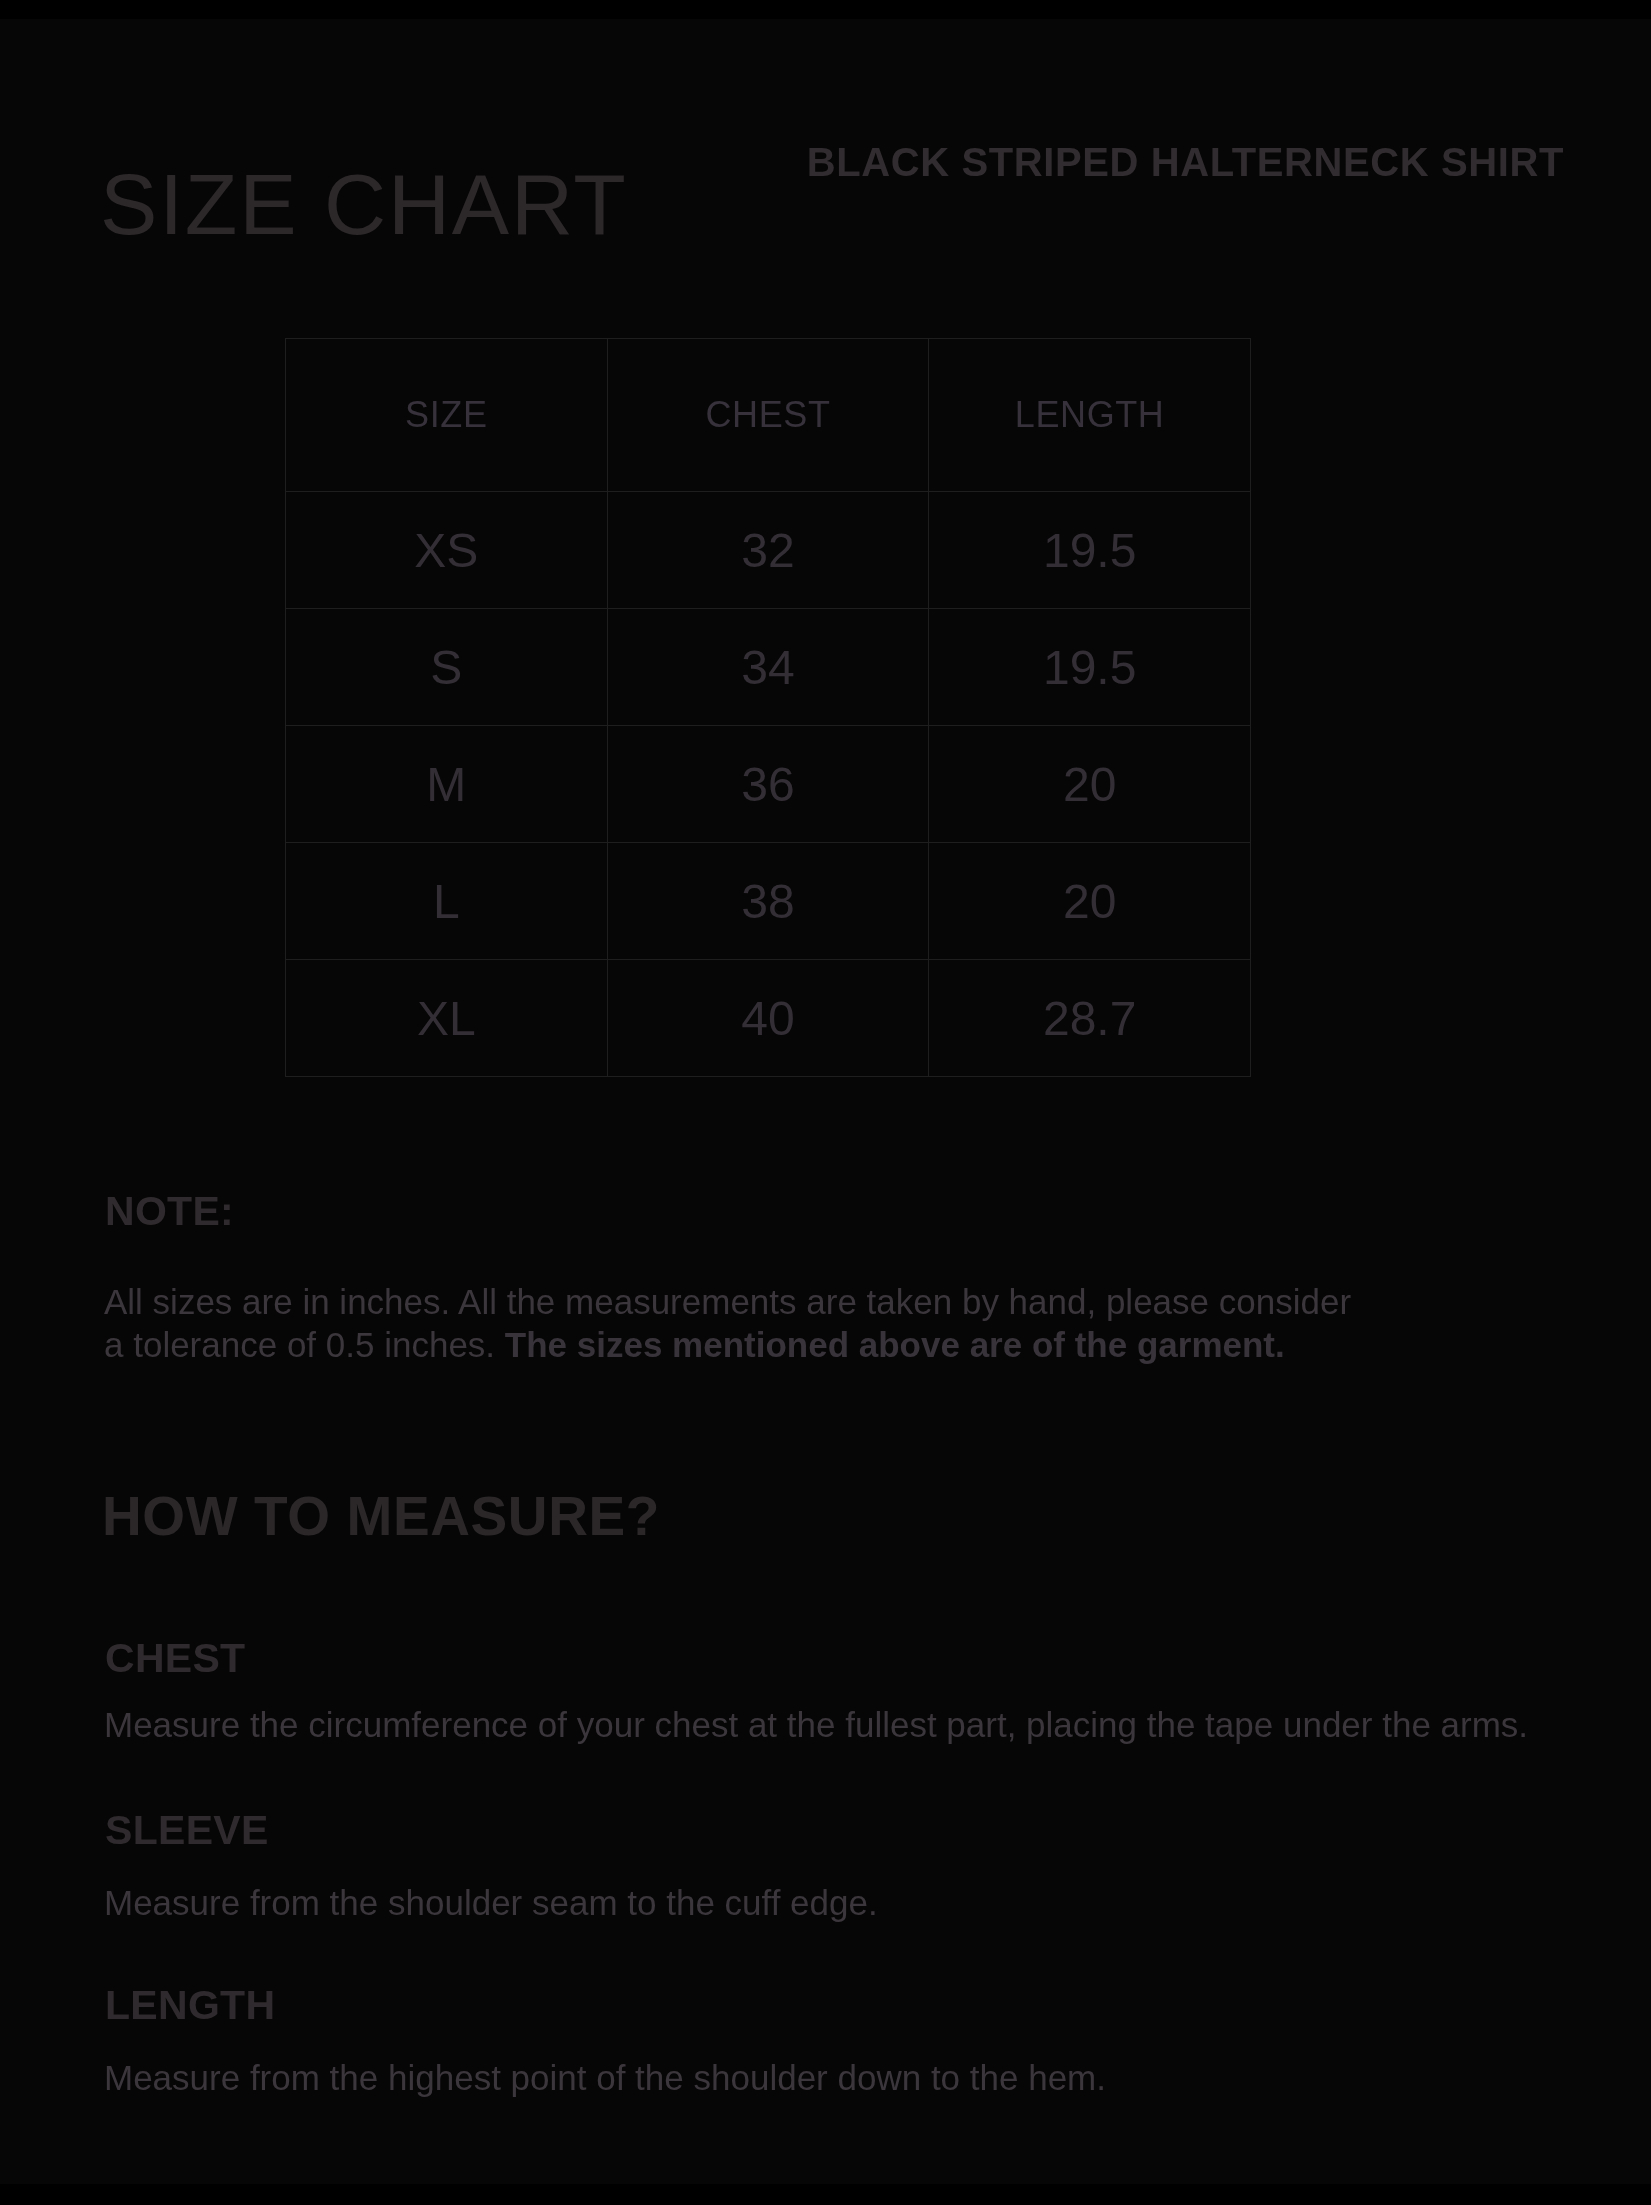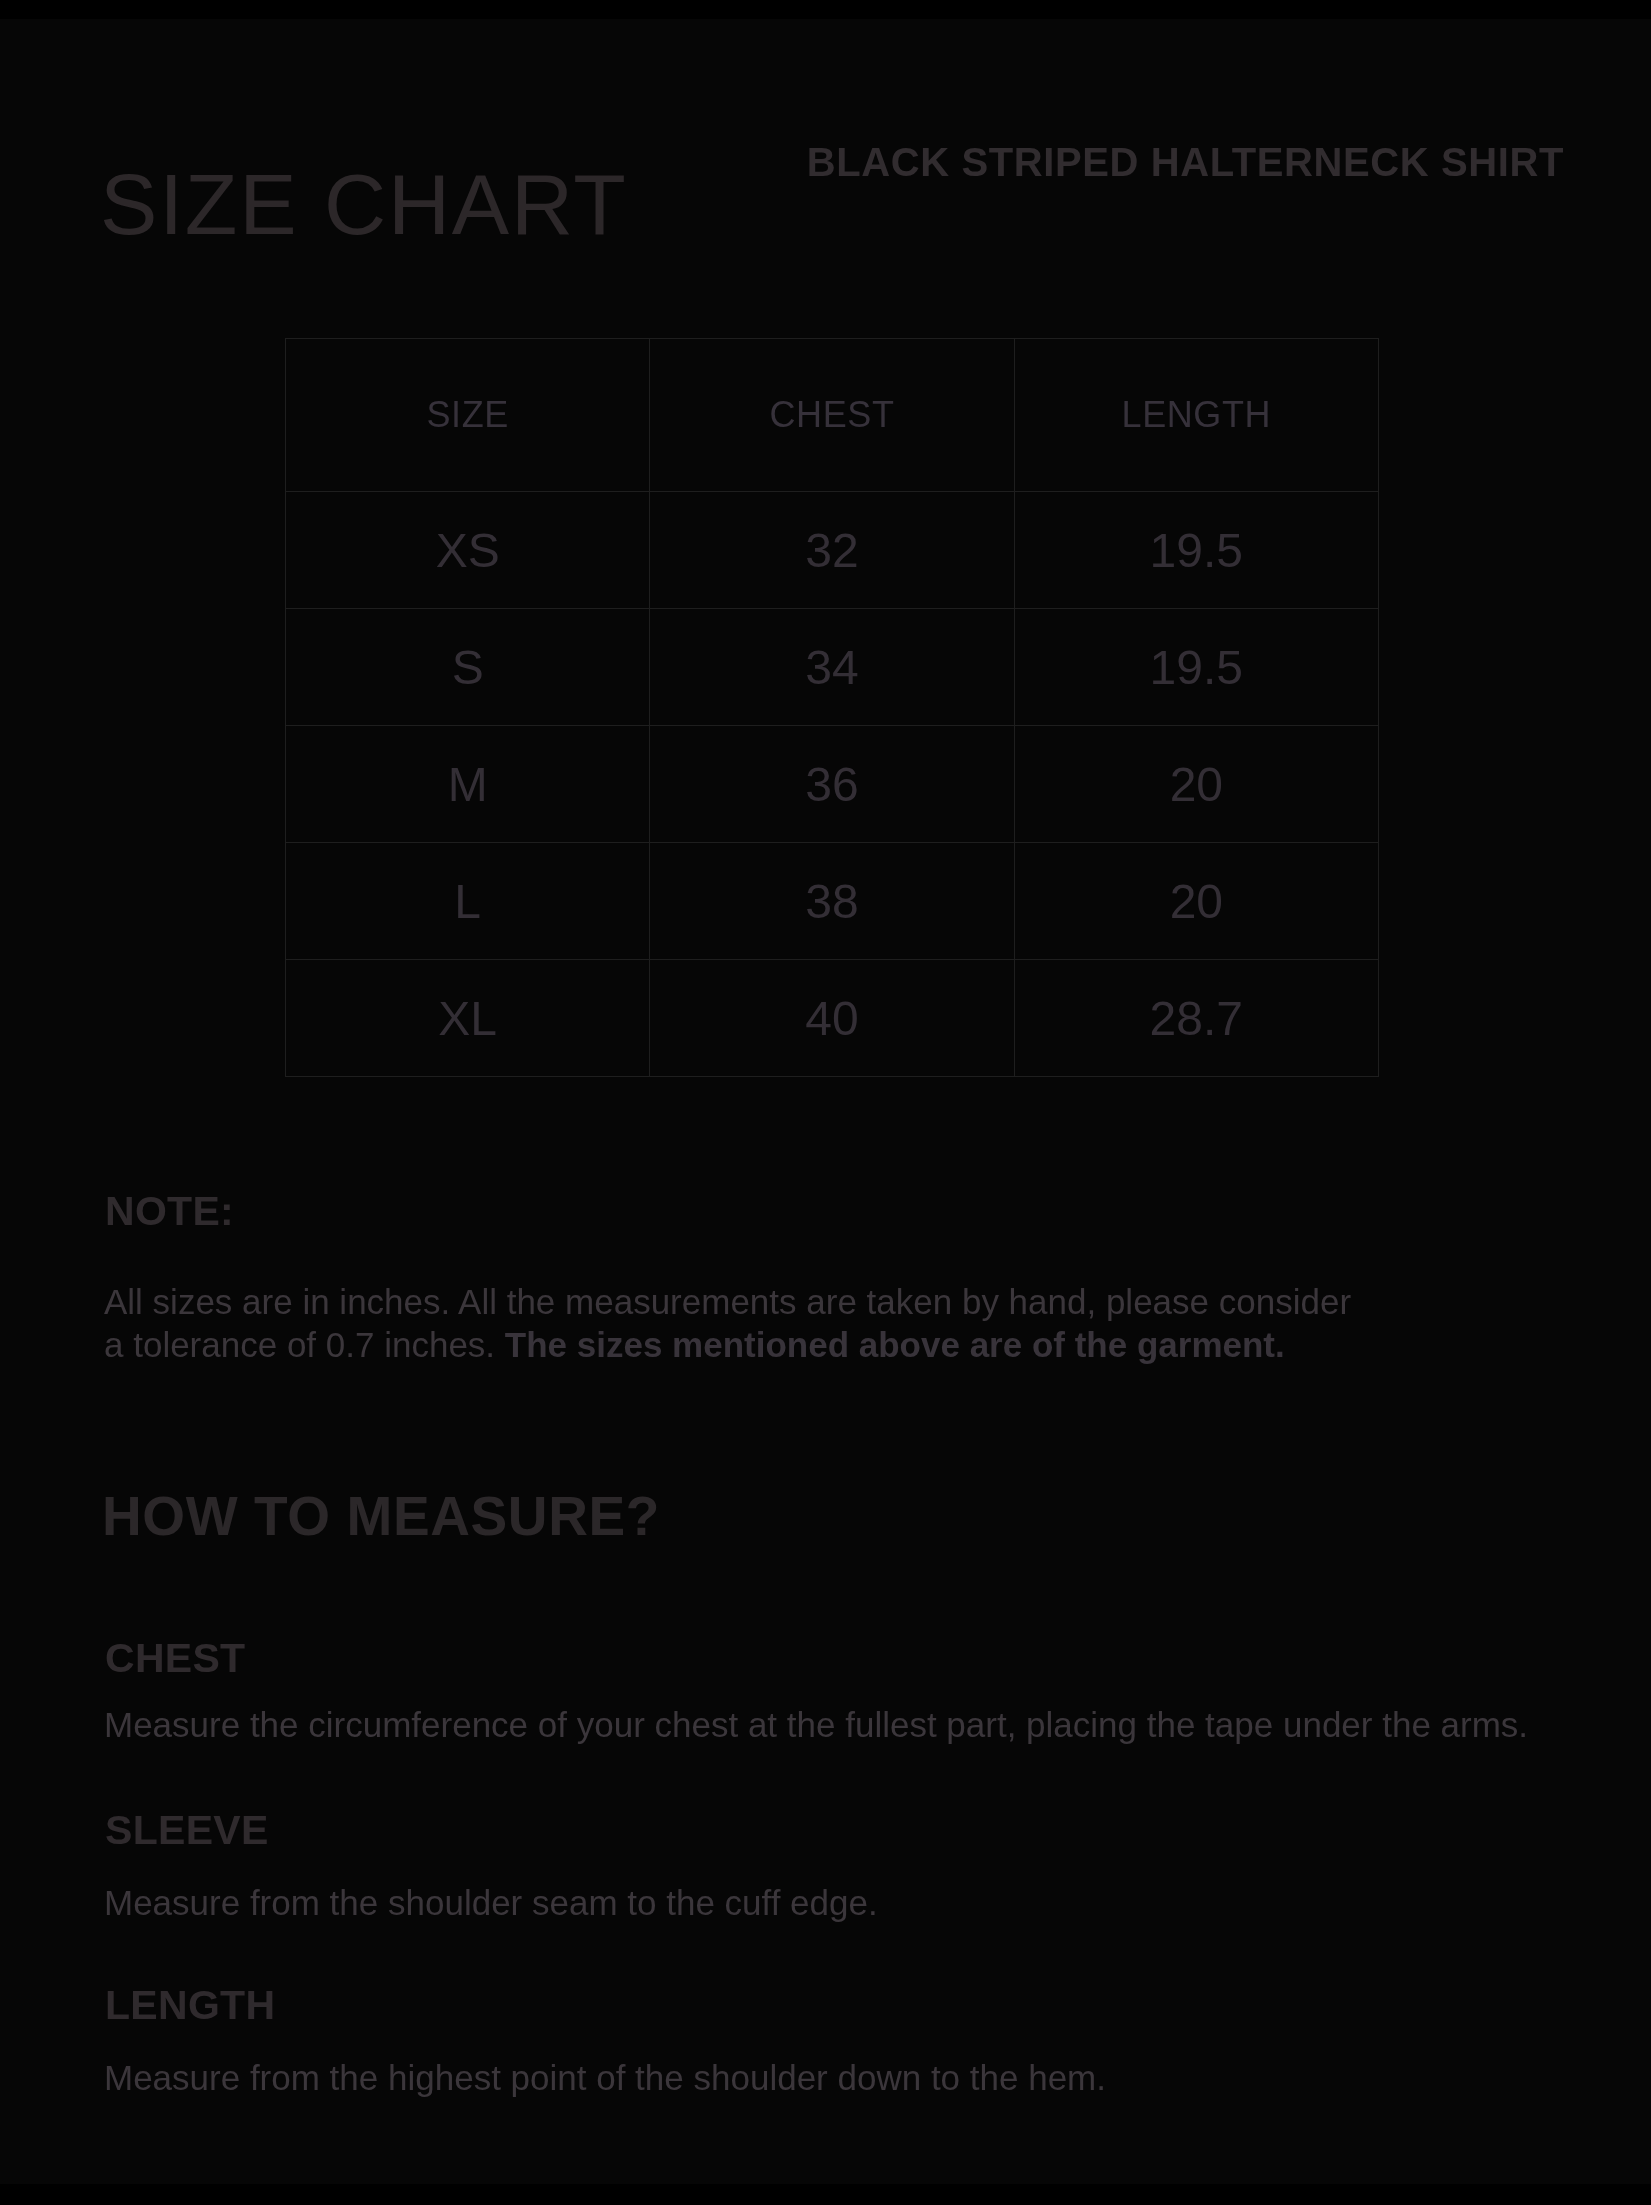--- a/index.html
+++ b/index.html
@@ -20,21 +20,21 @@
     color:#2c2729;line-height:1.1;white-space:nowrap;
   }
   .product-title{
     position:absolute;right:88px;top:140px;
     font-size:40px;font-weight:700;letter-spacing:0.6px;
     color:#312c2f;line-height:1.1;white-space:nowrap;
   }
 
   table.size-table{
     position:absolute;left:285px;top:338px;
-    width:1094px;border-collapse:collapse;table-layout:fixed;
+    width:966px;border-collapse:collapse;table-layout:fixed;
   }
   table.size-table th, table.size-table td{
     border:1.8px solid #1e1e1e;
     text-align:center;vertical-align:middle;
     font-weight:400;
   }
   table.size-table th{
     height:150px;font-size:36px;color:#36313a;letter-spacing:0.6px;
   }
   table.size-table td{
@@ -109,21 +109,21 @@
       <td>XL</td>
       <td>40</td>
       <td>28.7</td>
     </tr>
   </tbody>
 </table>
 
 <div class="sec-heading" id="note-heading">NOTE:</div>
 <div class="body-text" id="note-para">
   <span>All sizes are in inches. All the measurements are taken by hand, please consider</span><br>
-  <span>a tolerance of 0.7 inches. </span><span class="bold">The sizes mentioned above are of the garment.</span>
+  <span>a tolerance of 0.5 inches. </span><span class="bold">The sizes mentioned above are of the garment.</span>
 </div>
 
 <div class="big-heading">HOW TO MEASURE?</div>
 
 <div class="sec-heading" id="chest-heading">CHEST</div>
 <div class="body-text" id="chest-para">Measure the circumference of your chest at the fullest part, placing the tape under the arms.</div>
 
 <div class="sec-heading" id="sleeve-heading">SLEEVE</div>
 <div class="body-text" id="sleeve-para">Measure from the shoulder seam to the cuff edge.</div>
 

